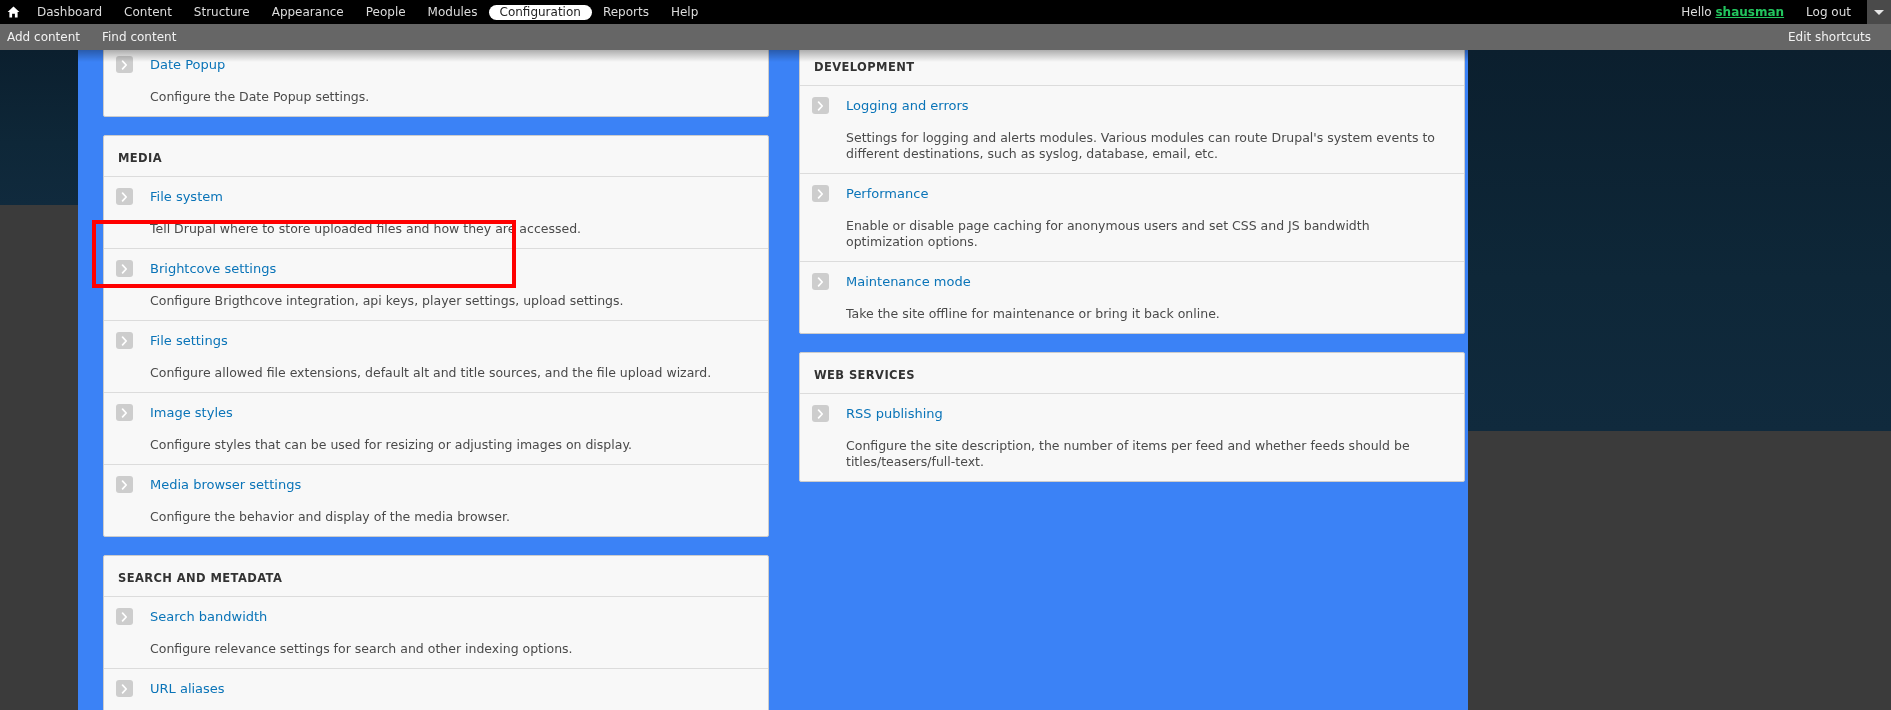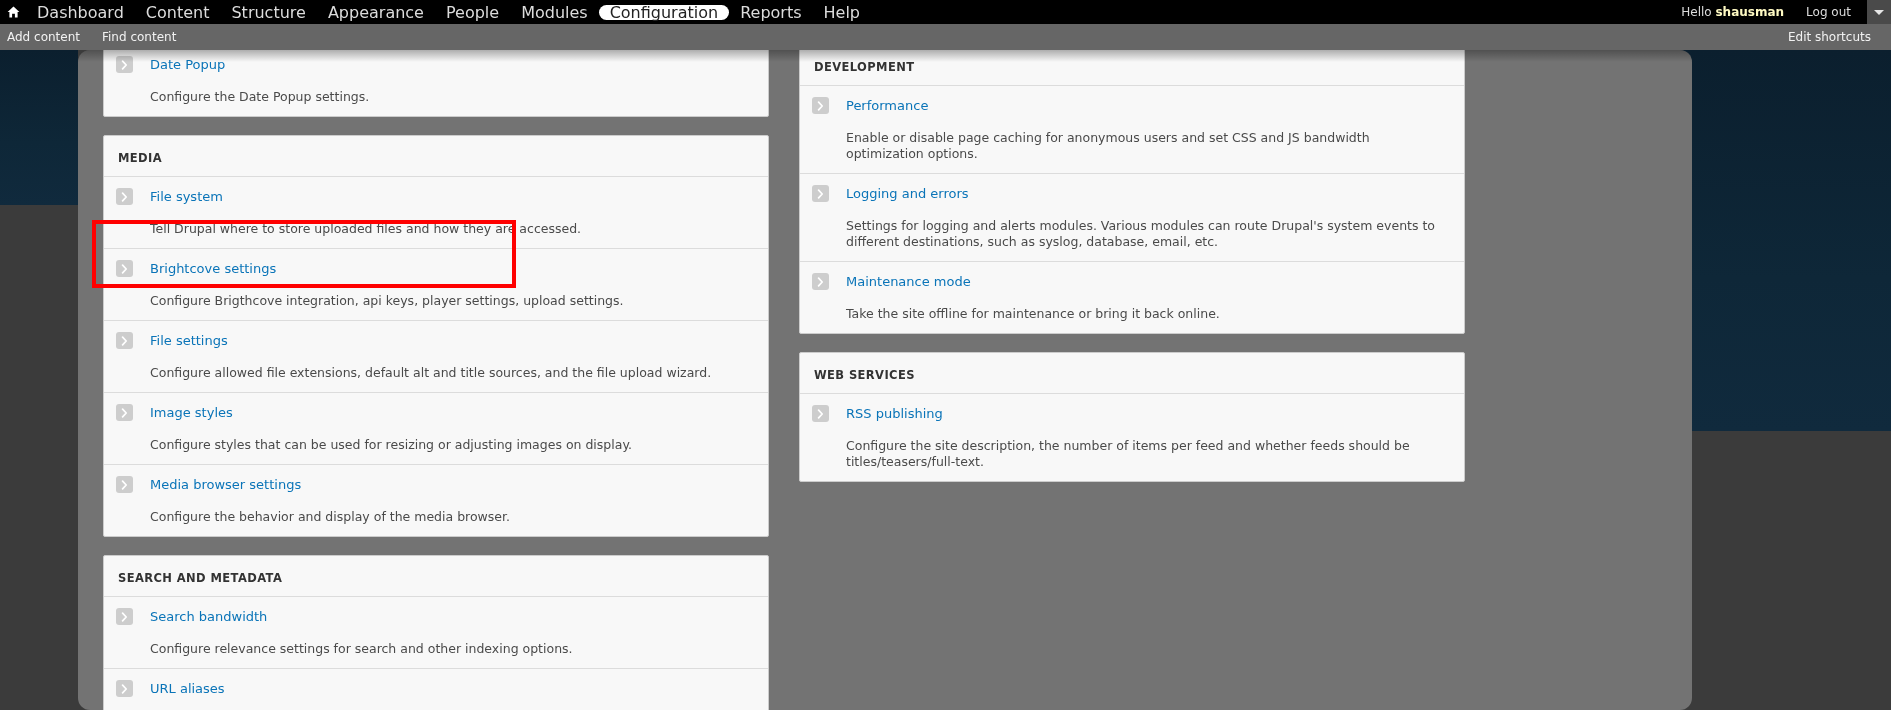--- a/index.html
+++ b/index.html
@@ -61,36 +61,36 @@
   }
   .tb-home svg { display: block; }
   .tb-item {
     color: #dcdcdc;
     padding: 4px 11px;
     line-height: 15px;
     height: 15px;
     display: flex;
     align-items: center;
     cursor: pointer;
-    font-size: 16px;
+    font-size: 12px;
     white-space: nowrap;
   }
   .tb-item.active {
     background: #ffffff;
     color: #222;
     border-radius: 11px;
     font-weight: normal;
   }
   .tb-greeting {
     color: #dcdcdc;
     font-size: 12px;
     padding: 0 10px;
     white-space: nowrap;
   }
-  .tb-greeting b { color: #fef9c3; font-weight: bold; }
+  .tb-greeting b { color: #22c55e; font-weight: bold; text-decoration: underline; }
   .tb-logout {
     color: #dcdcdc;
     font-size: 12px;
     padding: 0 12px;
     cursor: pointer;
     white-space: nowrap;
   }
   .tb-collapse {
     width: 24px; height: 24px;
     background: #4a4a4a;
@@ -124,24 +124,23 @@
     cursor: pointer;
     white-space: nowrap;
   }
   .sc-item:first-child { padding-left: 7px; }
   .sc-right { margin-left: auto; padding-right: 20px; }
 
   
   #canvas {
     position: absolute;
     left: 78px; top: 50px;
-    width: 1614px; height: 660px;
-    background: #737373;
+    width: 1390px; height: 660px;
+    background: #3b82f6;
     overflow: hidden;
-    border-radius: 12px;
   }
   
   #canvas::before {
     content: "";
     position: absolute;
     left: 0; top: 0; right: 0; height: 12px;
     background: linear-gradient(180deg, rgba(0,0,0,0.30), rgba(0,0,0,0));
     pointer-events: none;
     z-index: 5;
   }
@@ -320,26 +319,26 @@
               </span><a class="row-link" href="#">URL aliases</a></div>
           </div>
         </div>
       <div class="col col-right" id="col-right">
           <div class="panel">
             <div class="panel-title">DEVELOPMENT</div>
             <div class="row"><span class="row-icon">
                 <svg width="9" height="10" viewBox="0 0 9 10" aria-hidden="true">
                   <path d="M2.6 1.2 L6.2 5.0 L2.6 8.8" stroke="#ffffff" stroke-width="1.7" fill="none" stroke-linecap="round" stroke-linejoin="round"></path>
                 </svg>
+              </span><a class="row-link" href="#">Logging and errors</a><div class="row-desc">Settings for logging and alerts modules. Various modules can route Drupal's system events to different destinations, such as syslog, database, email, etc.</div></div>
+            <div class="row"><span class="row-icon">
+                <svg width="9" height="10" viewBox="0 0 9 10" aria-hidden="true">
+                  <path d="M2.6 1.2 L6.2 5.0 L2.6 8.8" stroke="#ffffff" stroke-width="1.7" fill="none" stroke-linecap="round" stroke-linejoin="round"></path>
+                </svg>
               </span><a class="row-link" href="#">Performance</a><div class="row-desc">Enable or disable page caching for anonymous users and set CSS and JS bandwidth optimization options.</div></div>
-            <div class="row"><span class="row-icon">
-                <svg width="9" height="10" viewBox="0 0 9 10" aria-hidden="true">
-                  <path d="M2.6 1.2 L6.2 5.0 L2.6 8.8" stroke="#ffffff" stroke-width="1.7" fill="none" stroke-linecap="round" stroke-linejoin="round"></path>
-                </svg>
-              </span><a class="row-link" href="#">Logging and errors</a><div class="row-desc">Settings for logging and alerts modules. Various modules can route Drupal's system events to different destinations, such as syslog, database, email, etc.</div></div>
             <div class="row"><span class="row-icon">
                 <svg width="9" height="10" viewBox="0 0 9 10" aria-hidden="true">
                   <path d="M2.6 1.2 L6.2 5.0 L2.6 8.8" stroke="#ffffff" stroke-width="1.7" fill="none" stroke-linecap="round" stroke-linejoin="round"></path>
                 </svg>
               </span><a class="row-link" href="#">Maintenance mode</a><div class="row-desc">Take the site offline for maintenance or bring it back online.</div></div>
           </div>
           <div class="panel">
             <div class="panel-title">WEB SERVICES</div>
             <div class="row"><span class="row-icon">
                 <svg width="9" height="10" viewBox="0 0 9 10" aria-hidden="true">

